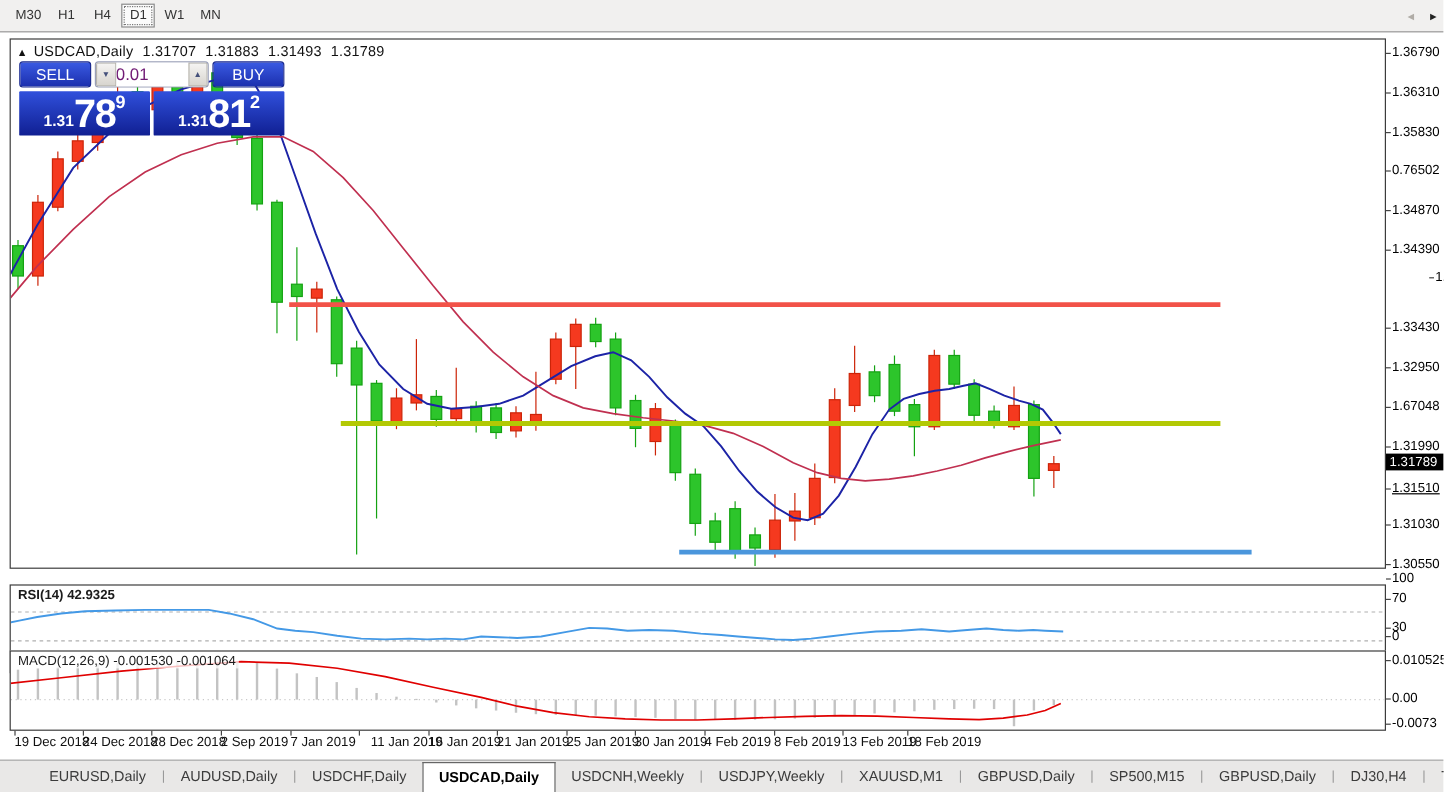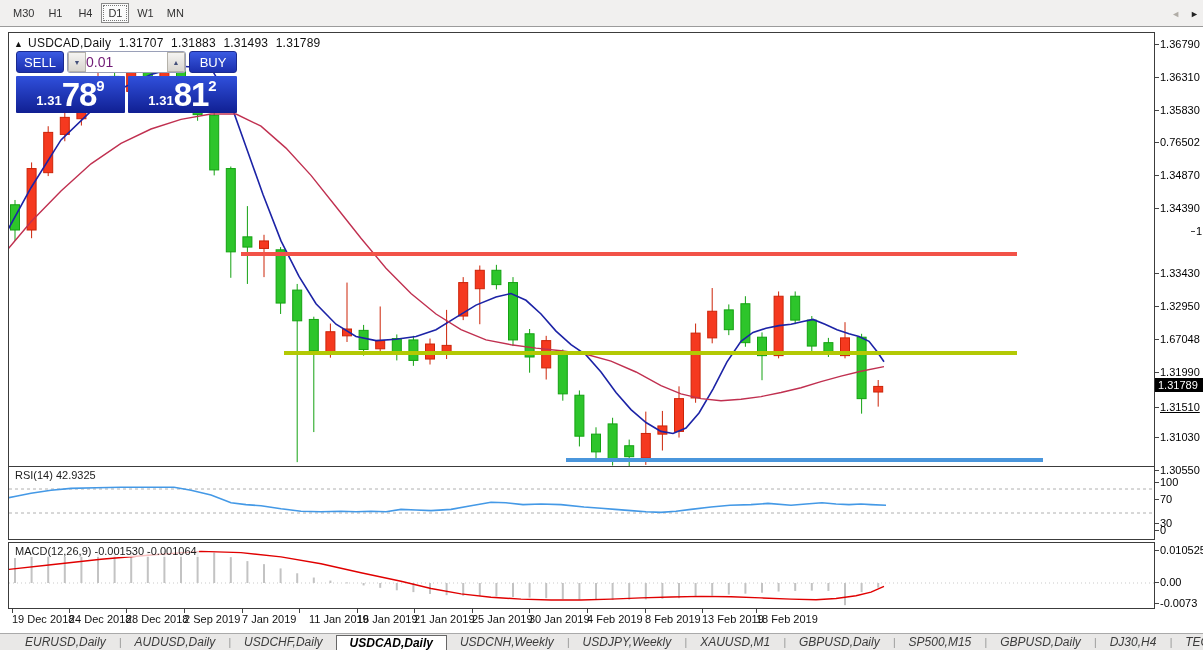--- a/index.html
+++ b/index.html
@@ -9,35 +9,35 @@
   
   #toolbar { position:absolute; left:0; top:0; width:1203px; height:27px; background:#f1f0ef;
              border-bottom:1px solid #9b9b9b; display:flex; align-items:center; padding-left:8px; gap:2px; }
   .tfbtn { min-width:28px; height:20px; display:flex; align-items:center; justify-content:center;
            font-size:11px; color:#333; padding:0 5px; cursor:default; }
   .tfbtn.active { background:#fbfbfb; border:1px solid #8a8a8a; outline:1px dotted #777; outline-offset:-3px; }
 
   
   .pane { position:absolute; left:8px; background:#fff; border:1px solid #3c3c3c; overflow:hidden;padding-left:33px; }
   #pane-main { top:32px;  width:1147px; height:442px; }
-  #pane-rsi  { top:466px; width:1147px; height:74px; }
+  #pane-rsi  { top:487px; width:1147px; height:74px;font-weight:bold; }
   #pane-macd { top:542px; width:1147px; height:67px; }
   .pane svg { position:absolute; left:0; top:0; }
 
   .pane-title { position:absolute; left:4px; top:2px; font-size:11px; color:#1b1b1b; z-index:5; background:rgba(255,255,255,.75); padding:0 2px; }
 
   
   #info-line { position:absolute; left:5px; top:3px; font-size:12px; color:#111; z-index:6; letter-spacing:.2px; }
   #info-line .arr { font-size:9px; margin-right:5px; }
   #info-line span { margin-right:4px; }
 
   
   #trade-panel { position:absolute; left:7px; top:18px; width:221px; z-index:7; }
   .tp-row1 { display:flex; height:22px; margin-bottom:3px; }
-  .tp-btn { width:48px; height:22px; color:#fff; font-size:13px; display:flex; align-items:center; justify-content:center;
+  .tp-btn { width:60px; height:22px; color:#fff; font-size:13px; display:flex; align-items:center; justify-content:center;
             background:linear-gradient(#3a5ae2,#1b2fae); border:1px solid #1a2a90; border-radius:3px; cursor:pointer; }
   .tp-spin { flex:1; display:flex; margin:0 3px; border:1px solid #9aa0b8; border-radius:3px; overflow:hidden; background:#fff; }
   .spin-btn { width:18px; background:linear-gradient(#f5f4f2,#d8d5cf); border:1px solid #b5b2aa; color:#44507a;
               font-size:7px; display:flex; align-items:center; justify-content:center; cursor:pointer; }
   .lot-input { flex:1; border:0; text-align:left; padding-right:6px; font-size:14px; font-family:"Liberation Sans",sans-serif; color:#701a75; width:60px; }
   .tp-prices { display:flex; gap:3px; }
   .price-box { flex:1; height:37px; color:#fff; background:linear-gradient(#3050dc,#101f92);
                display:flex; align-items:flex-end; justify-content:center; padding-bottom:2px; cursor:pointer; border-radius:1px; }
   .price-box .pfx { font-size:13px; font-weight:bold; margin-bottom:3px; }
   .price-box .big { font-size:33px; font-weight:bold; line-height:33px; letter-spacing:-1px; }
@@ -49,22 +49,22 @@
   .tick-label:before { content:""; position:absolute; left:-5px; top:6px; width:4px; height:1px; background:#444; }
   .cur-tag { position:absolute; left:-1px; width:48px; height:14px; background:#000; color:#fff; font-size:11px;
              line-height:14px; padding-left:3px; }
 
   
   #date-axis { position:absolute; left:8px; top:609px; width:1147px; height:22px; }
   .date-label { position:absolute; top:4px; font-size:11px; color:#111; white-space:nowrap; }
   .date-tick { position:absolute; top:0; width:1px; height:4px; background:#444; }
 
   
-  #tabbar { position:absolute; left:0; top:633px; width:1203px; height:17px; background:#e9e8e7;
-            border-top:1px solid #aaa; display:flex; align-items:stretch; padding-left:12px;font-style:italic; }
+  #tabbar { position:absolute; left:0; top:633px; width:1203px; height:27px; background:#e9e8e7;
+            border-top:1px solid #aaa; display:flex; align-items:stretch; padding-left:28px; }
   .tab { display:flex; align-items:center; padding:0 13px; font-size:12px; color:#3c3c3c; cursor:pointer; white-space:nowrap; }
   .tab.active { background:#fff; border:1px solid #666; border-bottom:0; color:#000; font-weight:bold; margin-top:1px; }
   .tab-sep { display:flex; align-items:center; color:#999; font-size:11px; }
   #tab-scroll { position:absolute; right:4px; top:0; height:27px; display:flex; align-items:center; gap:10px; }
   #tab-scroll .arr { font-size:9px; cursor:pointer; }
   #tab-scroll .arr.left { color:#b0aca6; }
   #tab-scroll .arr.right { color:#222; }
 </style>
 </head>
 <body>

